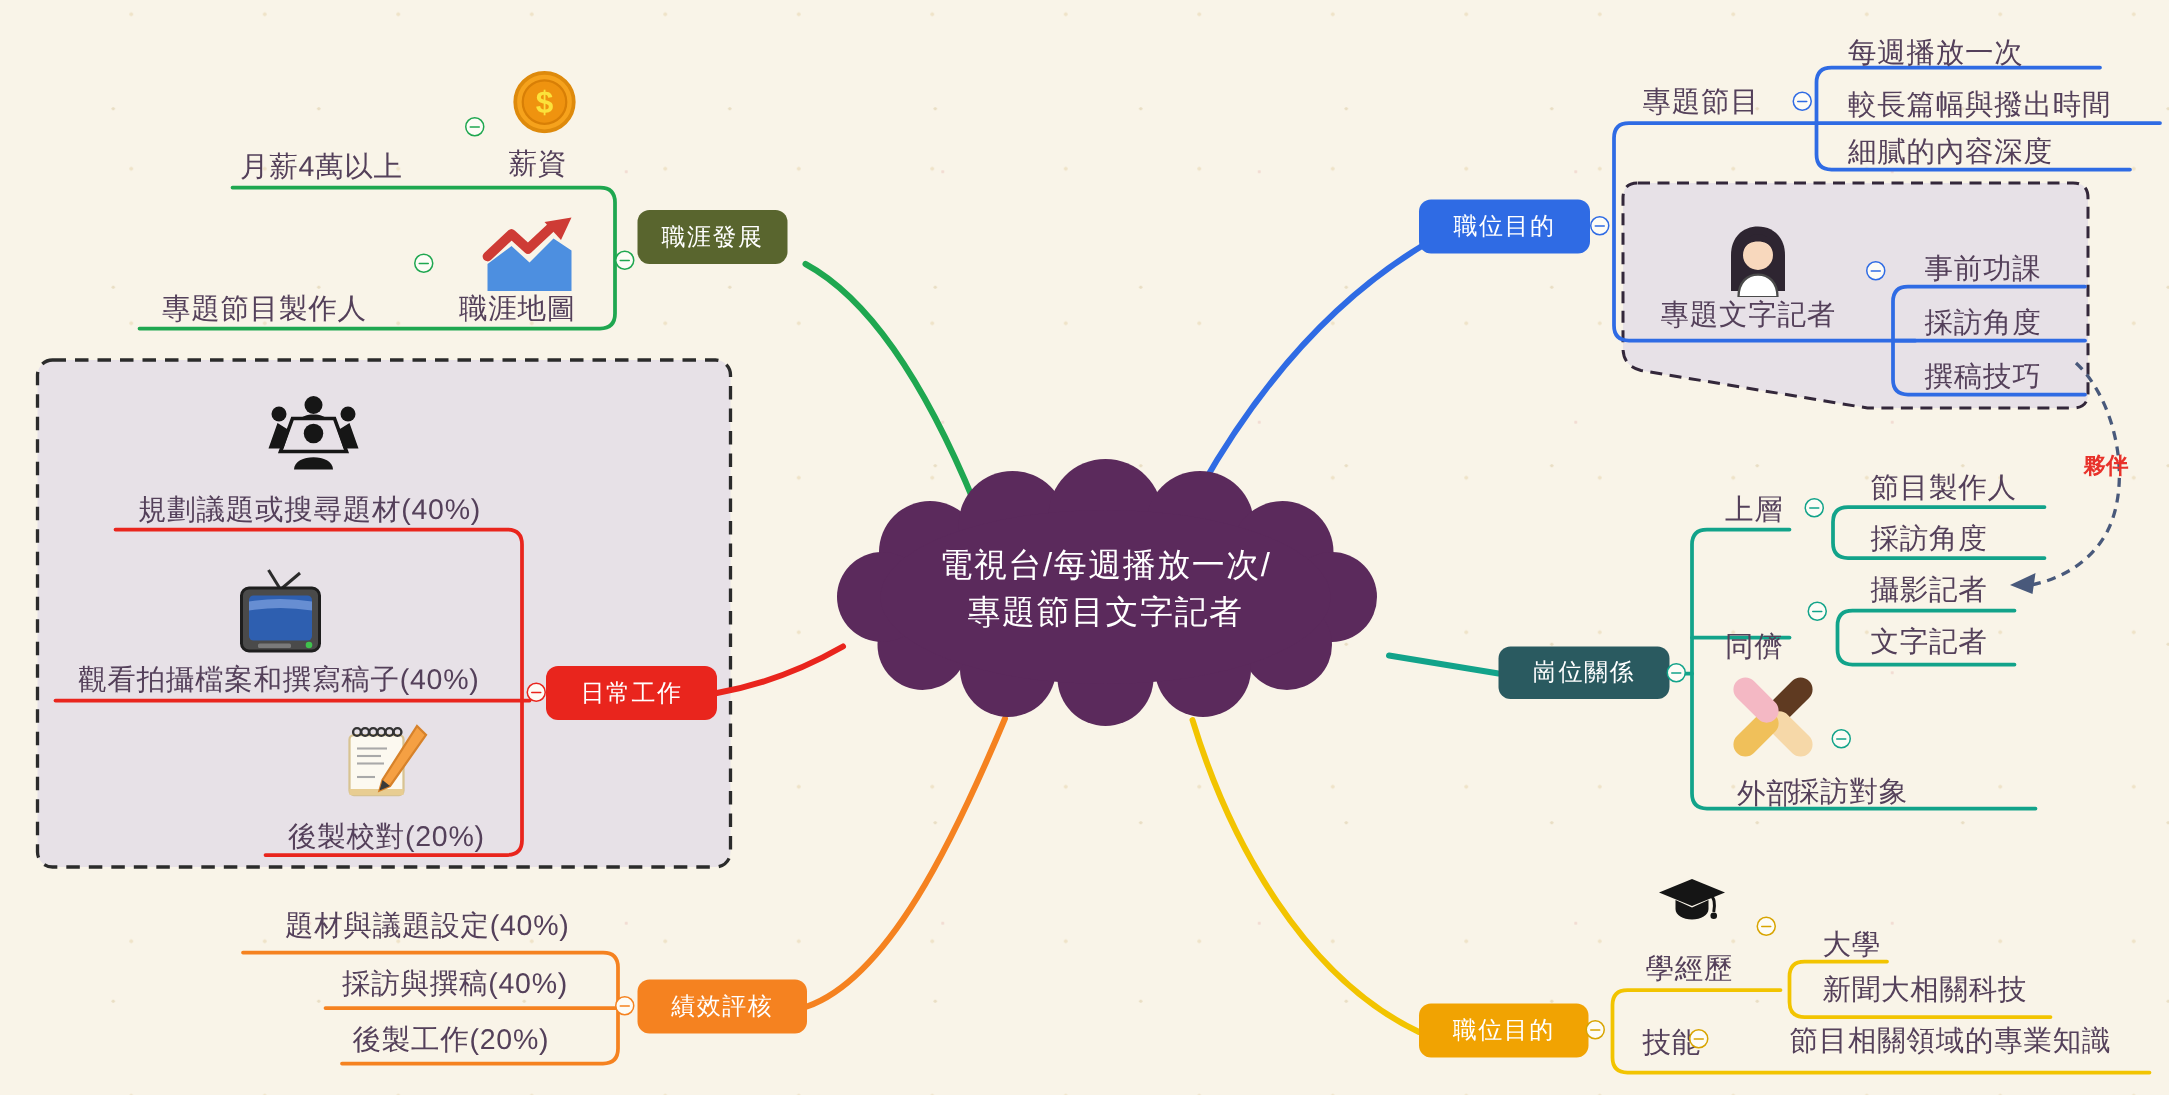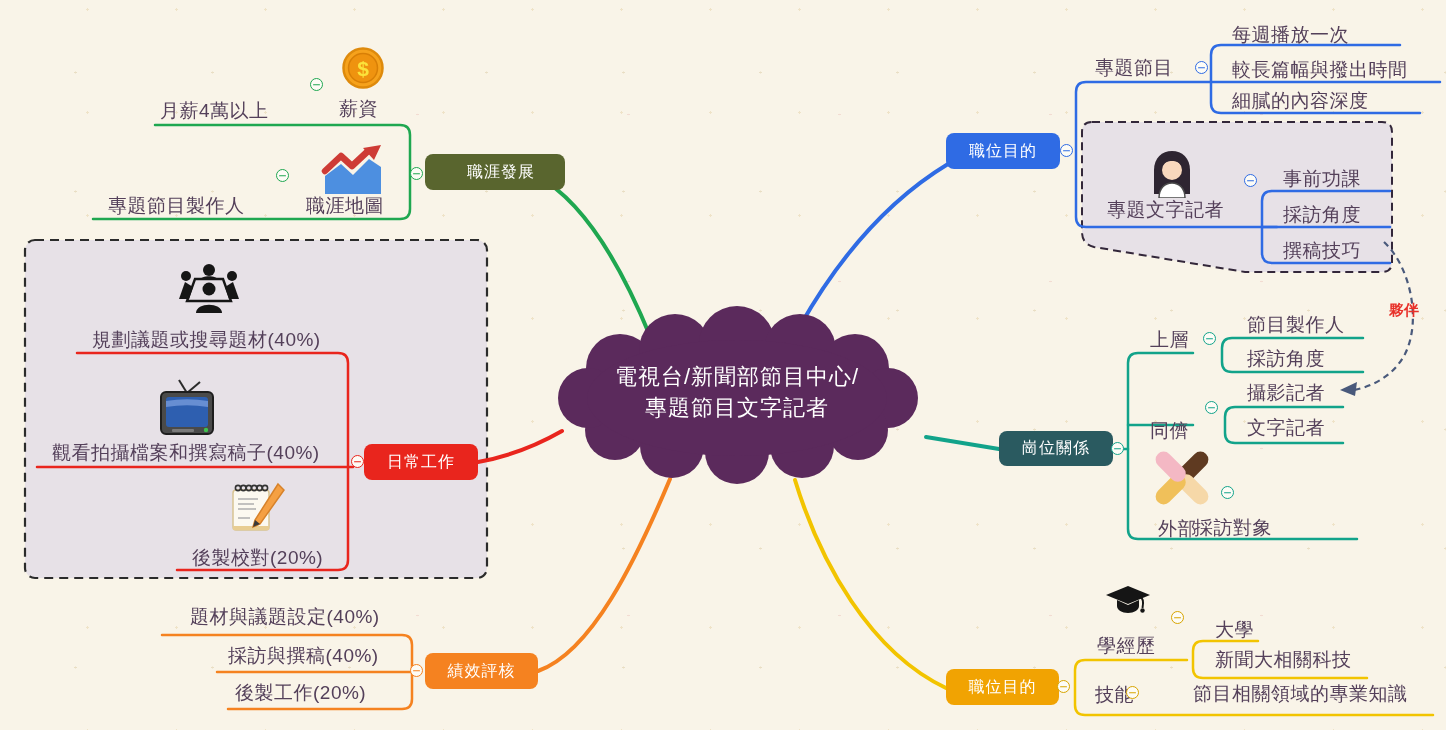--- a/index.html
+++ b/index.html
@@ -97,25 +97,25 @@
       <ellipse cx="737" cy="398" rx="150" ry="58"></ellipse>
     </g>
 
     <g>
       <path d="M 1384,242 C 1410,266 1422,320 1405,354 C 1394,375 1374,386 1354,390" fill="none" stroke="#49597B" stroke-width="2.2" stroke-dasharray="6 4.5"></path>
       <polygon points="1340,390 1357,382 1355,396" fill="#49597B"></polygon>
     </g>
   </svg>
 
   <div class="cloud-label">
-    <div>電視台/新聞部節目中心/</div>
+    <div>電視台/每週播放一次/</div>
     <div>專題節目文字記者</div>
   </div>
 
-  <div class="topic" style="left:425px;top:154px;width:128px;height:36px;background:#59652E;padding-left:12px;">
+  <div class="topic" style="left:425px;top:140px;width:100px;height:36px;background:#59652E;">
       <span>職涯發展</span>
     </div>
   <div class="topic" style="left:364px;top:444px;width:114px;height:36px;background:#E9251D;">
       <span>日常工作</span>
     </div>
   <div class="topic" style="left:425px;top:653px;width:113px;height:36px;background:#F58220;text-align:center;">
       <span>績效評核</span>
     </div>
   <div class="topic" style="left:946px;top:133px;width:114px;height:36px;background:#2F6BE4;">
       <span>職位目的</span>

